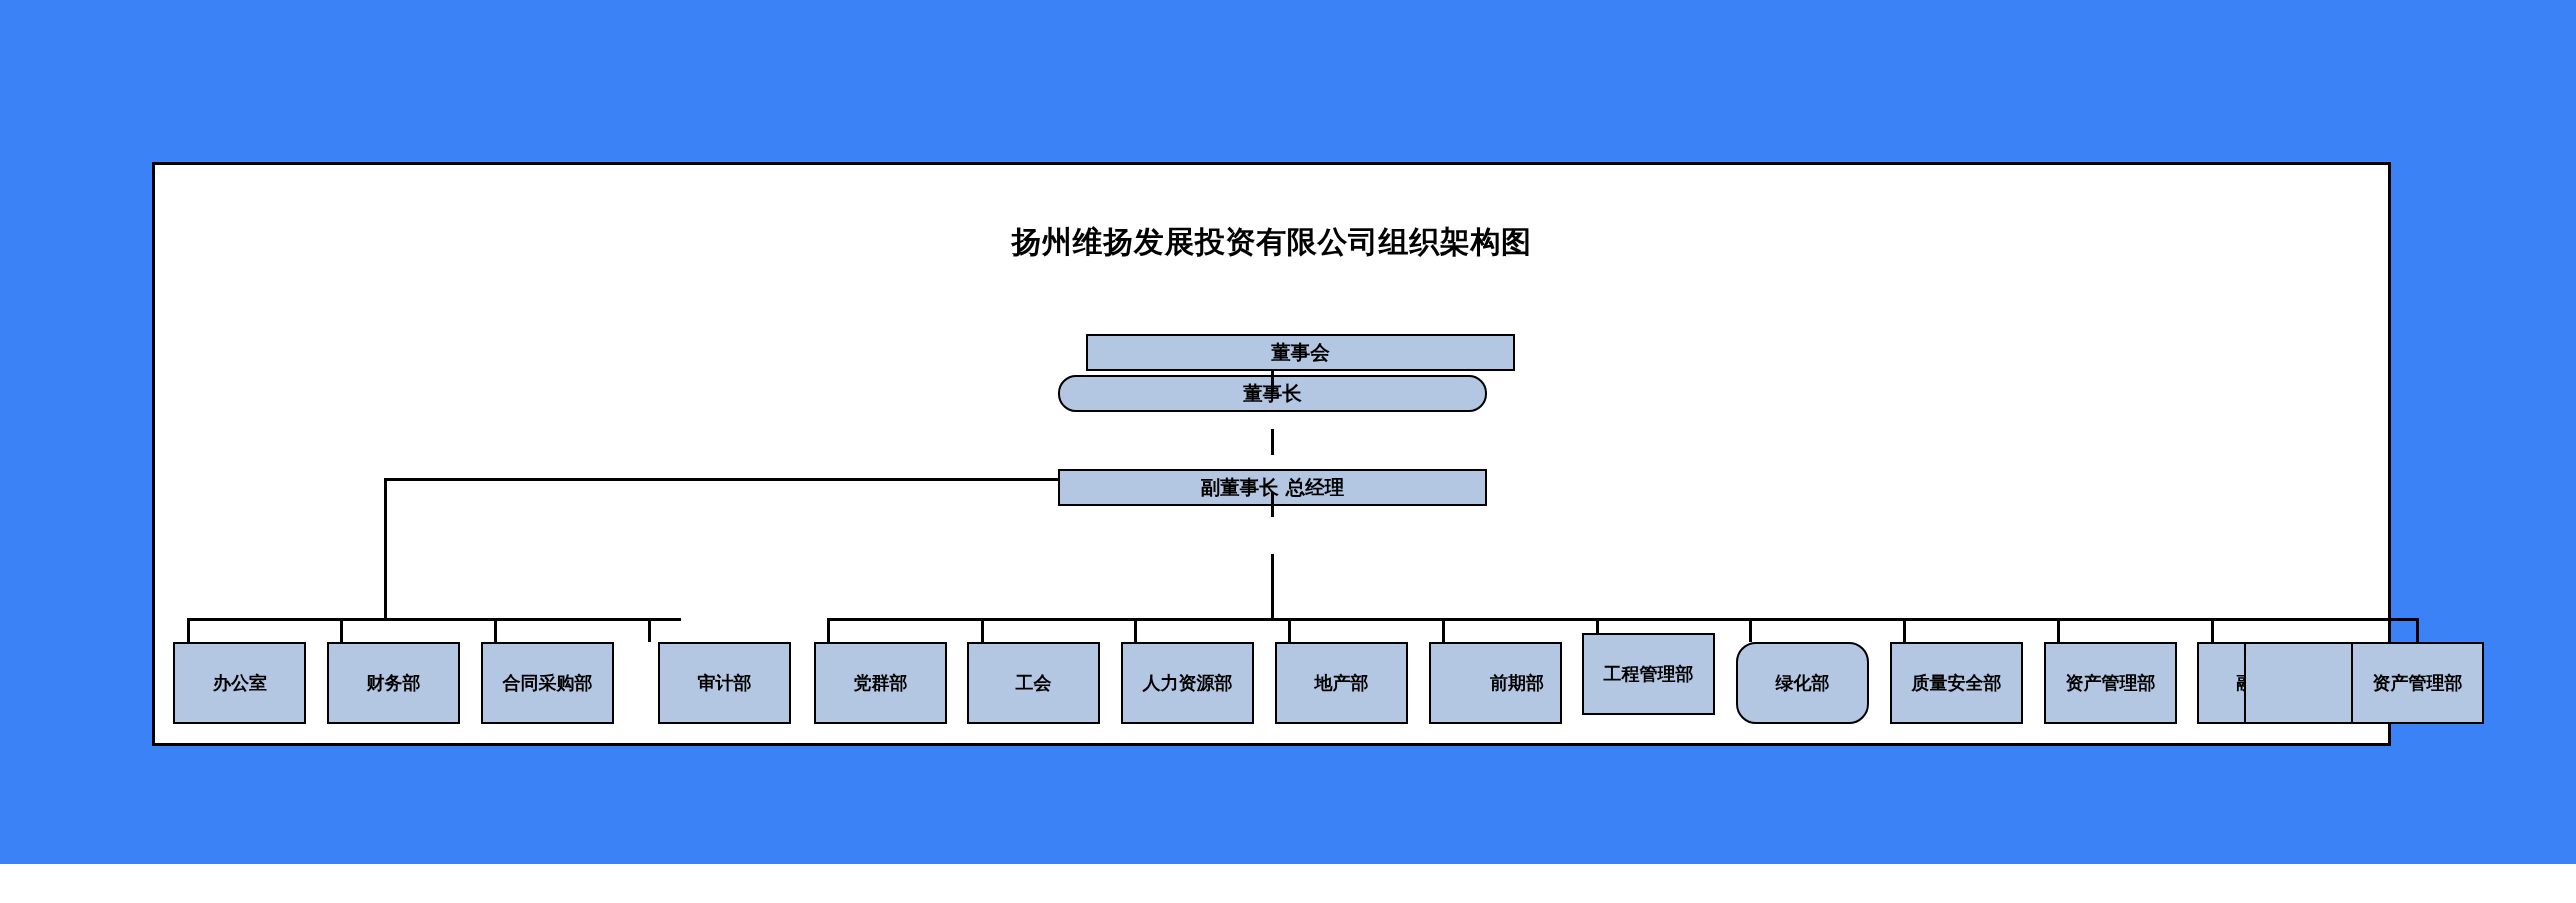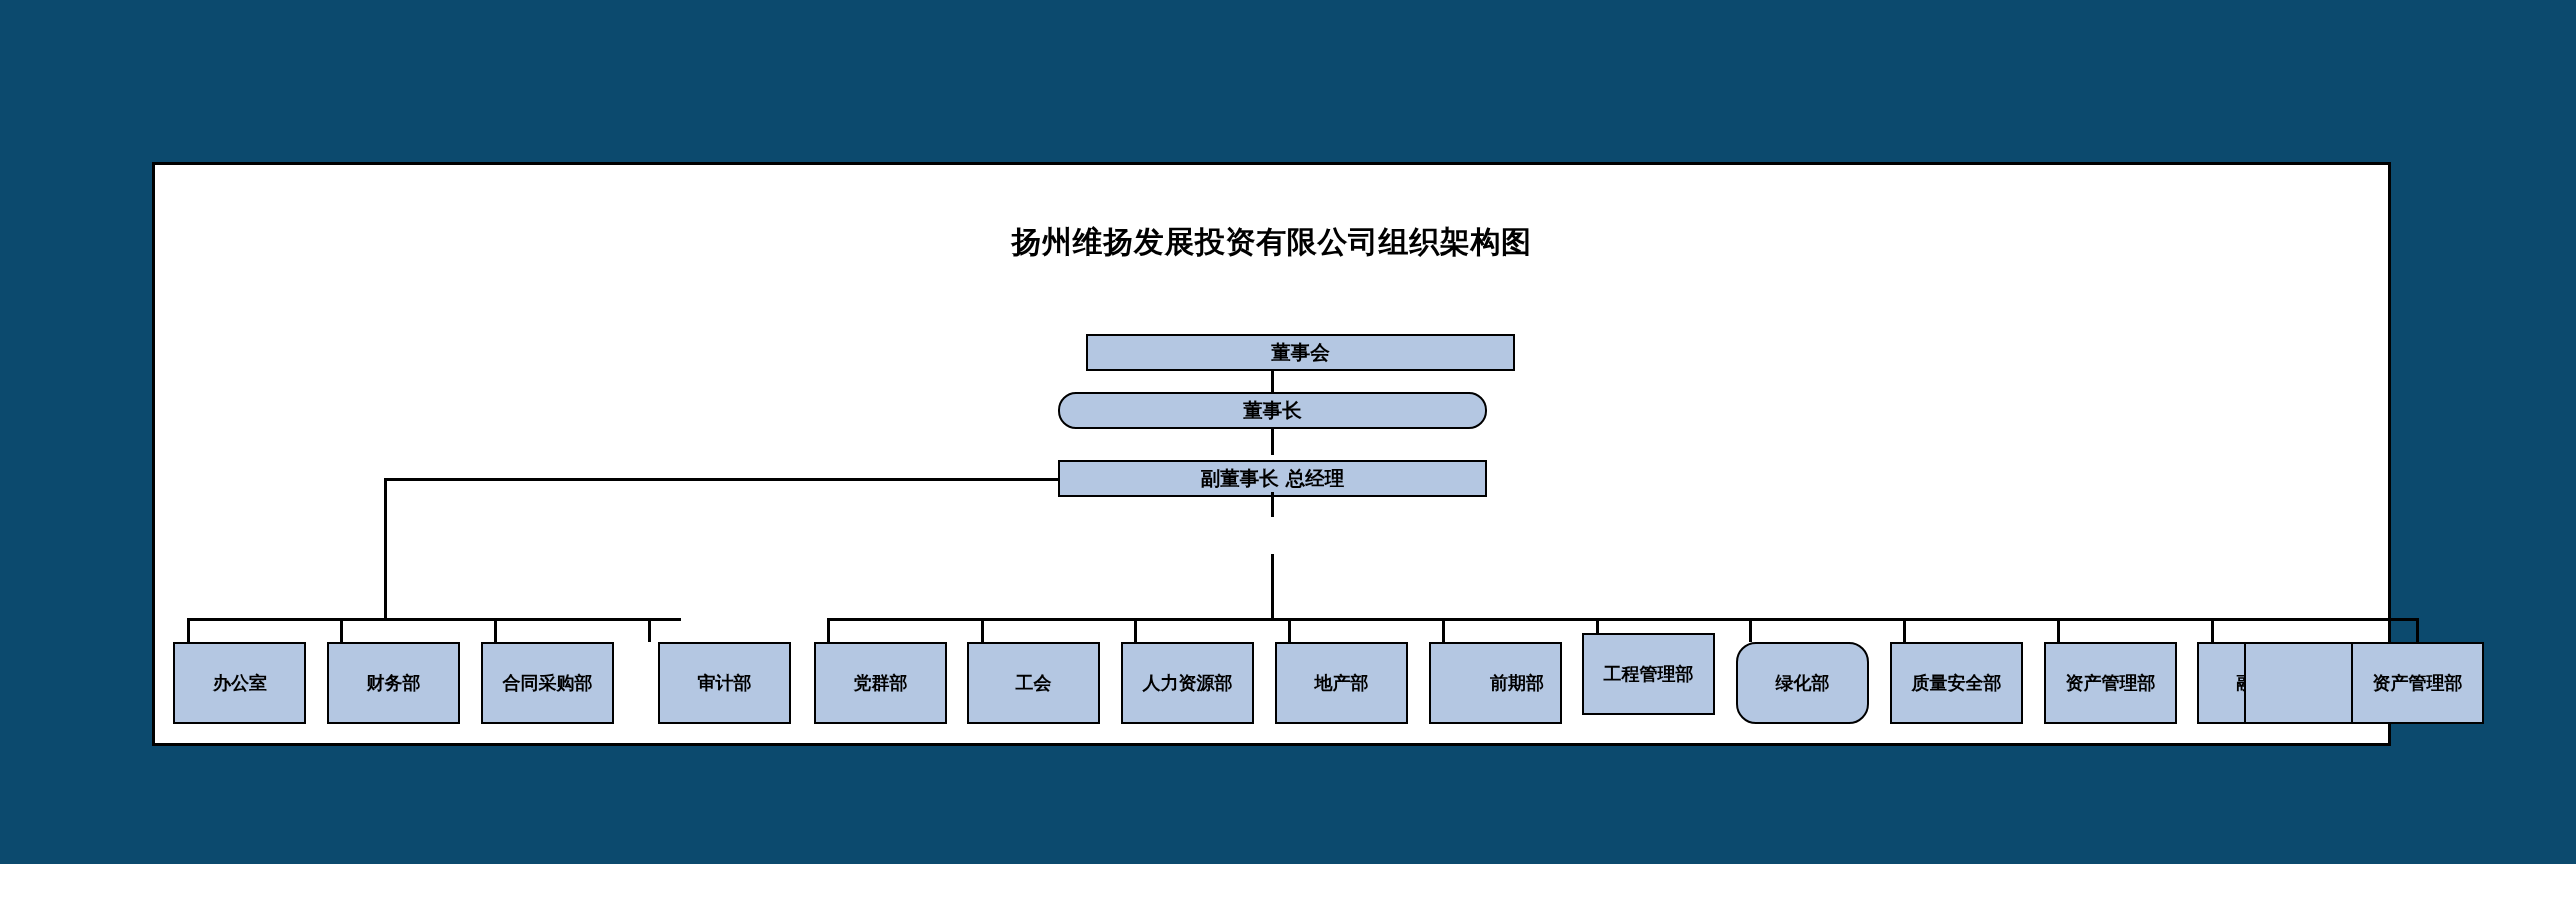--- a/index.html
+++ b/index.html
@@ -11,21 +11,21 @@
     width: 2576px;
     height: 904px;
     font-family: "Liberation Sans", "DejaVu Sans", sans-serif;
     overflow: hidden;
   }
 
   #canvas {
     position: relative;
     width: 2576px;
     height: 864px;
-    background: #0c4a6e;
+    background: #3b82f6;
   }
 
   
   #org-frame {
     position: absolute;
     left: 152px;
     top: 162px;
     width: 2239px;
     height: 584px;
     border: 3.4px solid #000000;
@@ -84,23 +84,23 @@
 <body>
 
 <div id="canvas">
 
   <div id="org-frame">
 
     <div id="chart-title">扬州维扬发展投资有限公司组织架构图</div>
 
     <div class="node exec-node" style="left:903px; top:169px; width:429px; height:37px;margin-left:28px;">董事会</div>
 
-    <div class="node exec-node" style="left:903px; top:227px; width:429px; height:37px;border-radius:18px;">董事长</div>
+    <div class="node exec-node" style="left:903px; top:210px; width:429px; height:37px;border-radius:18px;">董事长</div>
 
-    <div class="node exec-node" style="left:903px; top:295px; width:429px; height:37px;">副董事长 总经理</div>
+    <div class="node exec-node" style="left:903px; top:304px; width:429px; height:37px;">副董事长 总经理</div>
 
 
     <div class="conn conn-v" style="left:1116px; top:205px; height:22px;"></div>
     <div class="conn conn-v" style="left:1116px; top:264px; height:26px;"></div>
     <div class="conn conn-v" style="left:1116px; top:327px; height:25px;"></div>
 
     <div class="conn conn-h" style="left:229px; top:313px; width:675px;"></div>
 
     <div class="conn conn-v" style="left:229px; top:313px; height:143px;"></div>
 

